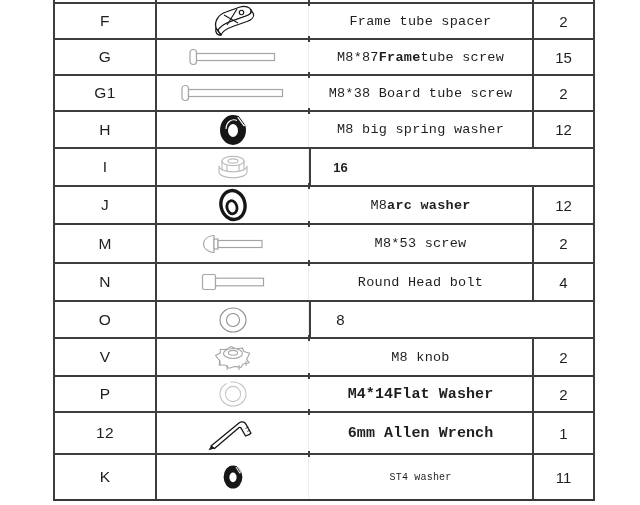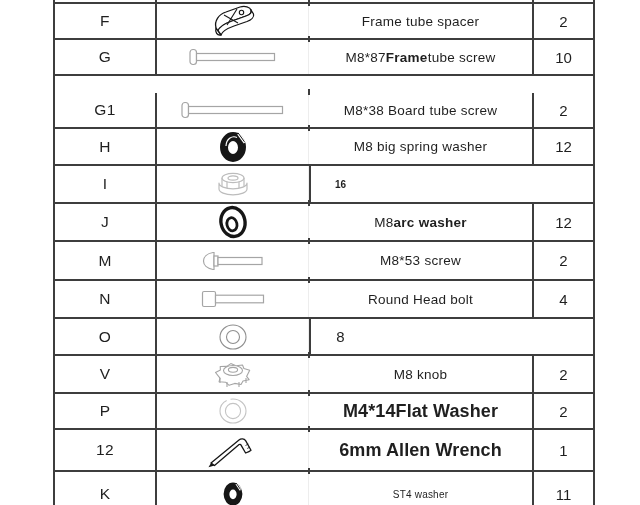--- a/index.html
+++ b/index.html
@@ -10,29 +10,29 @@
   .table-wrap{
     position:absolute;left:53px;top:0;width:542px;box-sizing:border-box;
     border-left:2px solid #3d3d3d;border-right:2px solid #3d3d3d;
     background:#fff;
   }
   .row{display:flex;border-bottom:2px solid #3d3d3d;align-items:stretch;}
   .row:last-child{border-bottom:2.5px solid #383838;}
   .cell{display:flex;align-items:center;justify-content:center;box-sizing:border-box;}
   .c-code{width:102px;border-right:2px solid #3d3d3d;font-size:15.5px;letter-spacing:.3px;}
   .c-icon{width:152px;border-right:1px solid #ededed;}
-  .c-desc{flex:1;position:relative;font-size:13.5px;letter-spacing:.25px;text-align:center;padding:0 4px;}
+  .c-desc{flex:1;position:relative;font-size:13.5px;letter-spacing:.25px;text-align:center;padding:0 4px;font-family:Liberation Mono, monospace;}
   .c-desc::before{ 
     content:"";position:absolute;left:-1.5px;top:-4px;width:2px;height:6px;background:#3d3d3d;
   }
   .c-qty{width:61px;border-left:2px solid #3d3d3d;font-size:15px;}
   .b{font-weight:700;}
-  .bold-size .c-desc{font-size:18px;font-weight:700;letter-spacing:.1px;}
+  .bold-size .c-desc{font-size:15px;font-weight:700;letter-spacing:.1px;}
   .small-desc .c-desc{font-size:10px;letter-spacing:.2px;}
-  .qty-bold .c-qty{font-weight:700;font-size:10px;}
+  .qty-bold .c-qty{font-weight:700;font-size:13px;}
   
   .sliver{display:flex;height:2px;border-bottom:2px solid #3d3d3d;}
   .sliver .s-code{width:102px;border-right:2px solid #3d3d3d;box-sizing:border-box;}
   .sliver .s-icon{width:152px;border-right:1px solid #ededed;box-sizing:border-box;position:relative;}
   .sliver .s-icon::after{content:"";position:absolute;right:-1.5px;top:-1px;width:2px;height:4px;background:#3d3d3d;}
   .sliver .s-desc{flex:1;}
   .sliver .s-qty{width:61px;border-left:2px solid #3d3d3d;box-sizing:border-box;}
   .icon-box{display:flex;align-items:center;justify-content:center;line-height:0;}
   svg{display:block;}
 </style>
@@ -78,23 +78,23 @@
                 <rect x="7.5" y="5.5" width="78" height="7"></rect>
               </g>
             </svg>
           </span>
         </div>
         <div class="cell c-desc">
           <span>M8*87 </span>
           <span class="b">Frame</span>
           <span> tube screw</span>
         </div>
-        <div class="cell c-qty">10</div>
-      </div>
-      <div class="row" style="height: 34px; margin-top: 17px;">
+        <div class="cell c-qty">15</div>
+      </div>
+      <div class="row" style="height: 34px;">
         <div class="cell c-code">G1</div>
         <div class="cell c-icon">
           <span class="icon-box">
             <svg width="104" height="18" viewBox="0 0 104 18">
               <g fill="#fff" stroke="#a5a5a5" stroke-width="1.2">
                 <rect x="1" y="1.5" width="6.5" height="15" rx="3"></rect>
                 <rect x="7.5" y="5.5" width="94" height="7"></rect>
               </g>
             </svg>
           </span>

